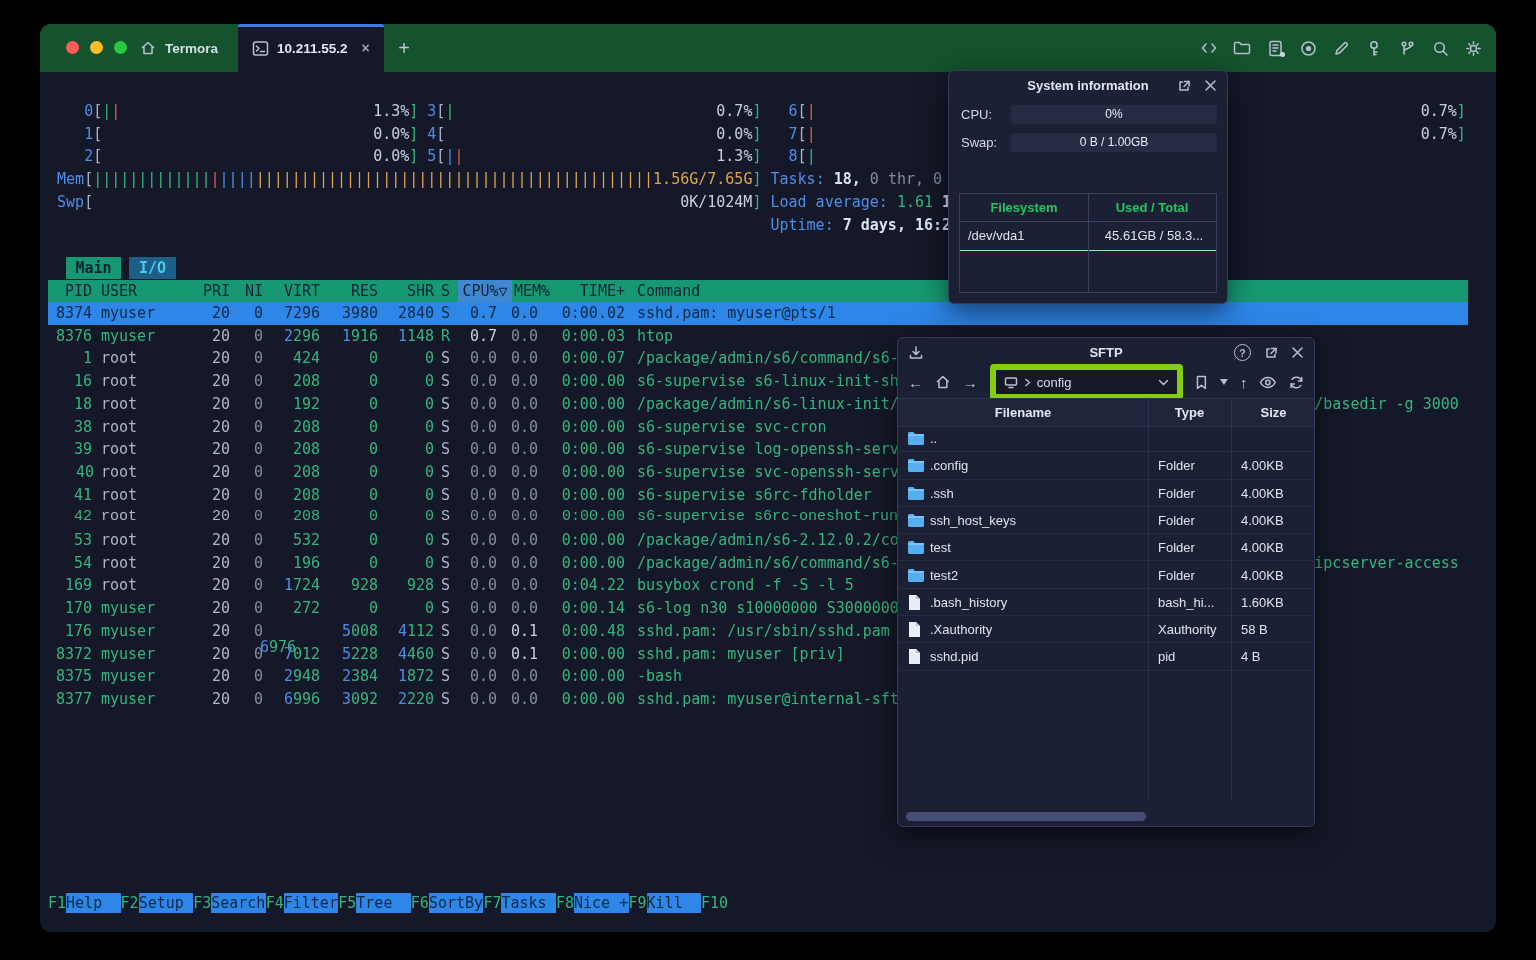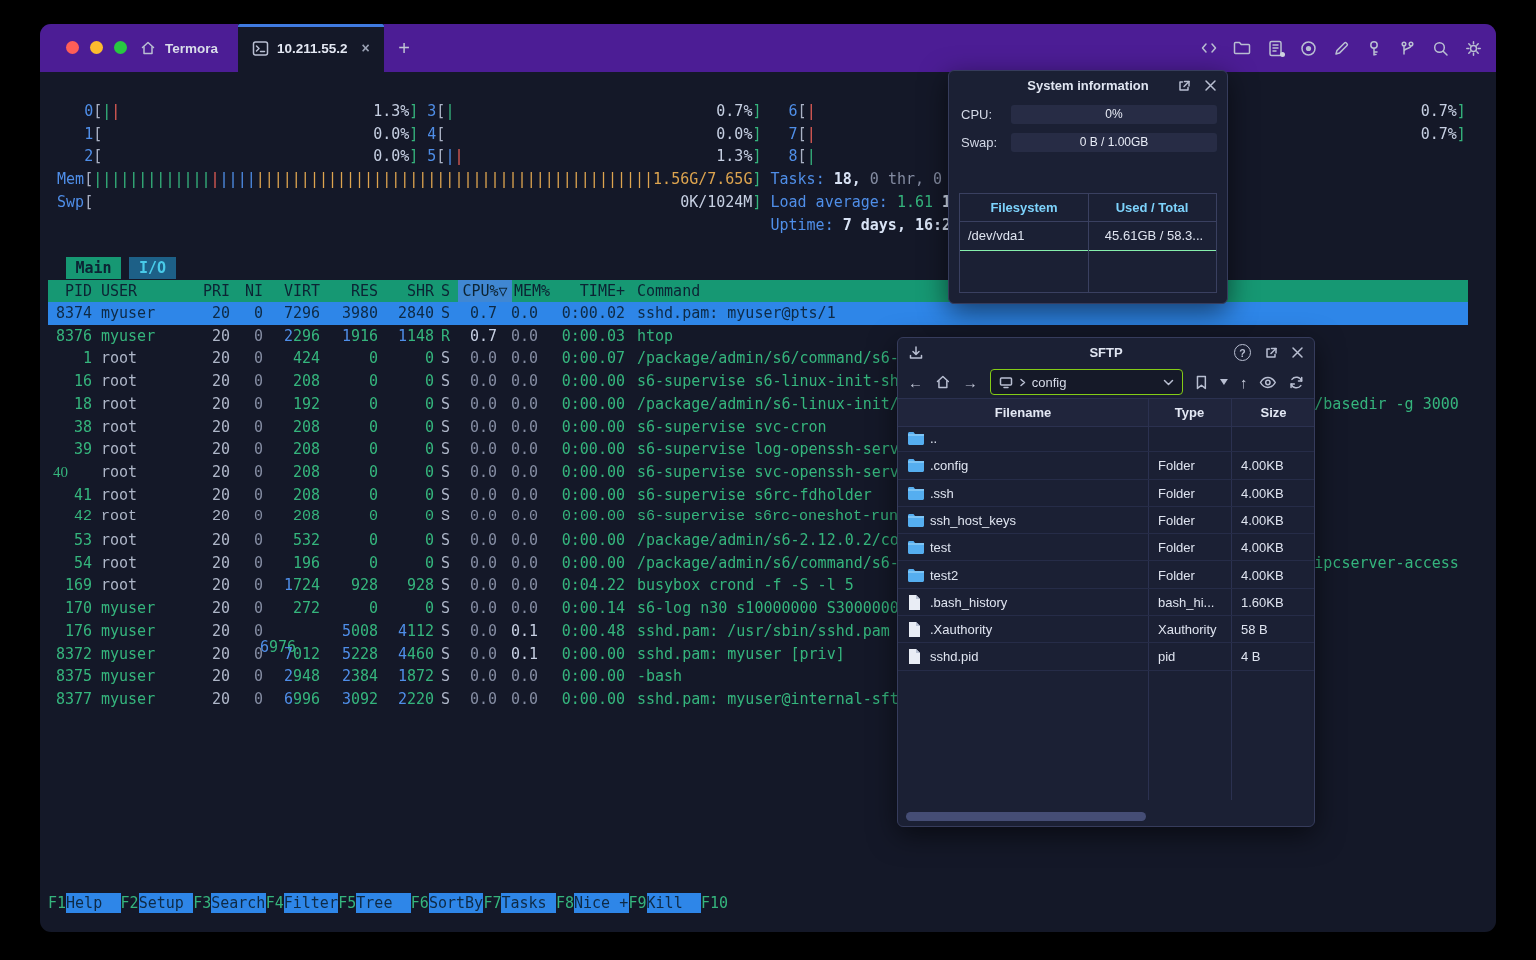--- a/index.html
+++ b/index.html
@@ -1,20 +1,20 @@
 <!DOCTYPE html>
 <html><head>
 <meta charset="utf-8">
 <style>
   html,body{margin:0;padding:0;width:1536px;height:960px;background:#000;overflow:hidden;
     font-family:"Liberation Sans",sans-serif;}
   .window{position:absolute;left:40px;top:24px;width:1456px;height:908px;background:#141828;
     border-radius:11px;overflow:hidden;}
   
-  .titlebar{position:absolute;left:0;top:0;width:100%;height:48px;background:#4c1d95;}
+  .titlebar{position:absolute;left:0;top:0;width:100%;height:48px;background:#14532d;}
   .traffic{position:absolute;left:26px;top:17px;display:flex;gap:11px;}
   .traffic span{width:13px;height:13px;border-radius:50%;display:block;}
   .app-tab{position:absolute;left:100px;top:0;height:48px;display:flex;align-items:center;gap:9px;
     color:#d9dde9;font-size:13.5px;font-weight:700;}
   .session-tab{position:absolute;left:198px;top:0;width:146px;height:48px;background:#141828;
     display:flex;align-items:center;gap:8px;padding-left:14px;box-sizing:border-box;
     color:#e4e8f3;font-size:13.5px;font-weight:700;}
   .session-tab .accent{position:absolute;left:0;top:0;width:100%;height:3px;background:#3f7ae0;
     border-radius:2px 2px 0 0;}
   .tab-close{color:#9aa1b4;font-size:14px;margin-left:6px;cursor:default;}
@@ -52,29 +52,29 @@
   .p-title{position:absolute;left:0;right:0;text-align:center;color:#e0e5f1;font-size:13px;font-weight:700;}
   .p-hicons{margin-left:auto;display:flex;gap:13px;align-items:center;z-index:2;}
   
   .si-row{display:flex;align-items:center;height:28px;padding:0 10px 0 12px;}
   .si-label{width:50px;color:#d3d8e6;font-size:13px;}
   .si-bar{flex:1;height:19px;background:#272c45;border-radius:3px;position:relative;overflow:hidden;}
   .si-fill{position:absolute;left:0;top:0;bottom:0;background:#5b7cc4;border-radius:3px;}
   .si-bartext{position:absolute;left:0;right:0;text-align:center;line-height:19px;font-size:12px;color:#e8ecf6;}
   .fs-table{position:absolute;left:10px;right:10px;top:122px;bottom:10px;border:1px solid #3a4060;}
   .fs-head{display:flex;height:27px;border-bottom:1px solid #3a4060;}
-  .fs-head div{flex:1;text-align:center;line-height:27px;color:#7dd3fc;font-size:13px;font-weight:700;}
+  .fs-head div{flex:1;text-align:center;line-height:27px;color:#22c55e;font-size:13px;font-weight:700;}
   .fs-vline{position:absolute;left:50%;top:0;bottom:0;width:1px;background:#3a4060;}
   .fs-row{display:flex;height:28px;border-bottom:1px solid #86efac;}
   .fs-row div{flex:1;line-height:28px;color:#dfe4f0;font-size:13px;}
   .fs-c1{padding-left:8px;}
   .fs-c2{text-align:center;}
   
   .sftp-toolbar{height:30px;display:flex;align-items:center;padding:0 10px;gap:12px;}
-  .crumb{width:196px;height:24px;background:#151928;border:1px solid #84cc16;border-radius:4px;
+  .crumb{width:196px;height:24px;background:#151928;border:6px solid #84cc16;border-radius:4px;
     display:flex;align-items:center;gap:6px;padding:12px 8px;box-sizing:border-box;}
   .crumb .txt{color:#d6dbe8;font-size:13px;}
   .navar{color:#c3c8d8;font-size:15px;line-height:1;}
   .sftp-cols{position:absolute;left:0;right:0;top:60px;height:27px;background:#20253c;
     border-top:1px solid #2b3150;border-bottom:1px solid #2b3150;}
   .sftp-cols div{position:absolute;top:0;line-height:27px;text-align:center;color:#e3e8f4;
     font-size:13px;font-weight:700;}
   .divl{position:absolute;top:60px;bottom:26px;width:1px;background:#2b3150;}
   .frow{position:absolute;left:0;width:100%;height:27.3px;border-bottom:1px solid #262c48;
     box-sizing:border-box;}
@@ -292,21 +292,21 @@
           <span class="cell" style="left: 218px; width: 54px; text-align: right;"><span class="c-g">208</span></span>
           <span class="cell" style="left: 276px; width: 54px; text-align: right;"><span class="c-g">0</span></span>
           <span class="cell" style="left: 332px; width: 54px; text-align: right;"><span class="c-g">0</span></span>
           <span class="cell" style="left: 393px; width: 18px; text-align: left;"><span class="c-w2">S</span></span>
           <span class="cell" style="left: 413px; width: 36px; text-align: right;"><span class="c-gr">0.0</span></span>
           <span class="cell" style="left: 454px; width: 36px; text-align: right;"><span class="c-gr">0.0</span></span>
           <span class="cell" style="left: 505px; width: 72px; text-align: right;"><span class="c-g">0:00.00</span></span>
           <span class="cell" style="left: 589px; width: 828px; text-align: left;"><span class="c-g">s6-supervise log-openssh-server</span></span>
         </div>
         <div class="prow" style="top: 388.9px;">
-          <span class="cell" style="left: 5px; width: 44px; text-align: left; font-family: Liberation Serif, serif;"><span class="c-g">40</span></span>
+          <span class="cell" style="left: 15px; width: 44px; text-align: center;"><span class="c-g">40</span></span>
           <span class="cell" style="left: 53px; width: 100px; text-align: left;"><span class="c-w2">root</span></span>
           <span class="cell" style="left: 150px; width: 32px; text-align: right;"><span class="c-w2">20</span></span>
           <span class="cell" style="left: 191px; width: 24px; text-align: right;"><span class="c-gr">0</span></span>
           <span class="cell" style="left: 218px; width: 54px; text-align: right;"><span class="c-g">208</span></span>
           <span class="cell" style="left: 276px; width: 54px; text-align: right;"><span class="c-g">0</span></span>
           <span class="cell" style="left: 332px; width: 54px; text-align: right;"><span class="c-g">0</span></span>
           <span class="cell" style="left: 393px; width: 18px; text-align: left;"><span class="c-w2">S</span></span>
           <span class="cell" style="left: 413px; width: 36px; text-align: right;"><span class="c-gr">0.0</span></span>
           <span class="cell" style="left: 454px; width: 36px; text-align: right;"><span class="c-gr">0.0</span></span>
           <span class="cell" style="left: 505px; width: 72px; text-align: right;"><span class="c-g">0:00.00</span></span>

